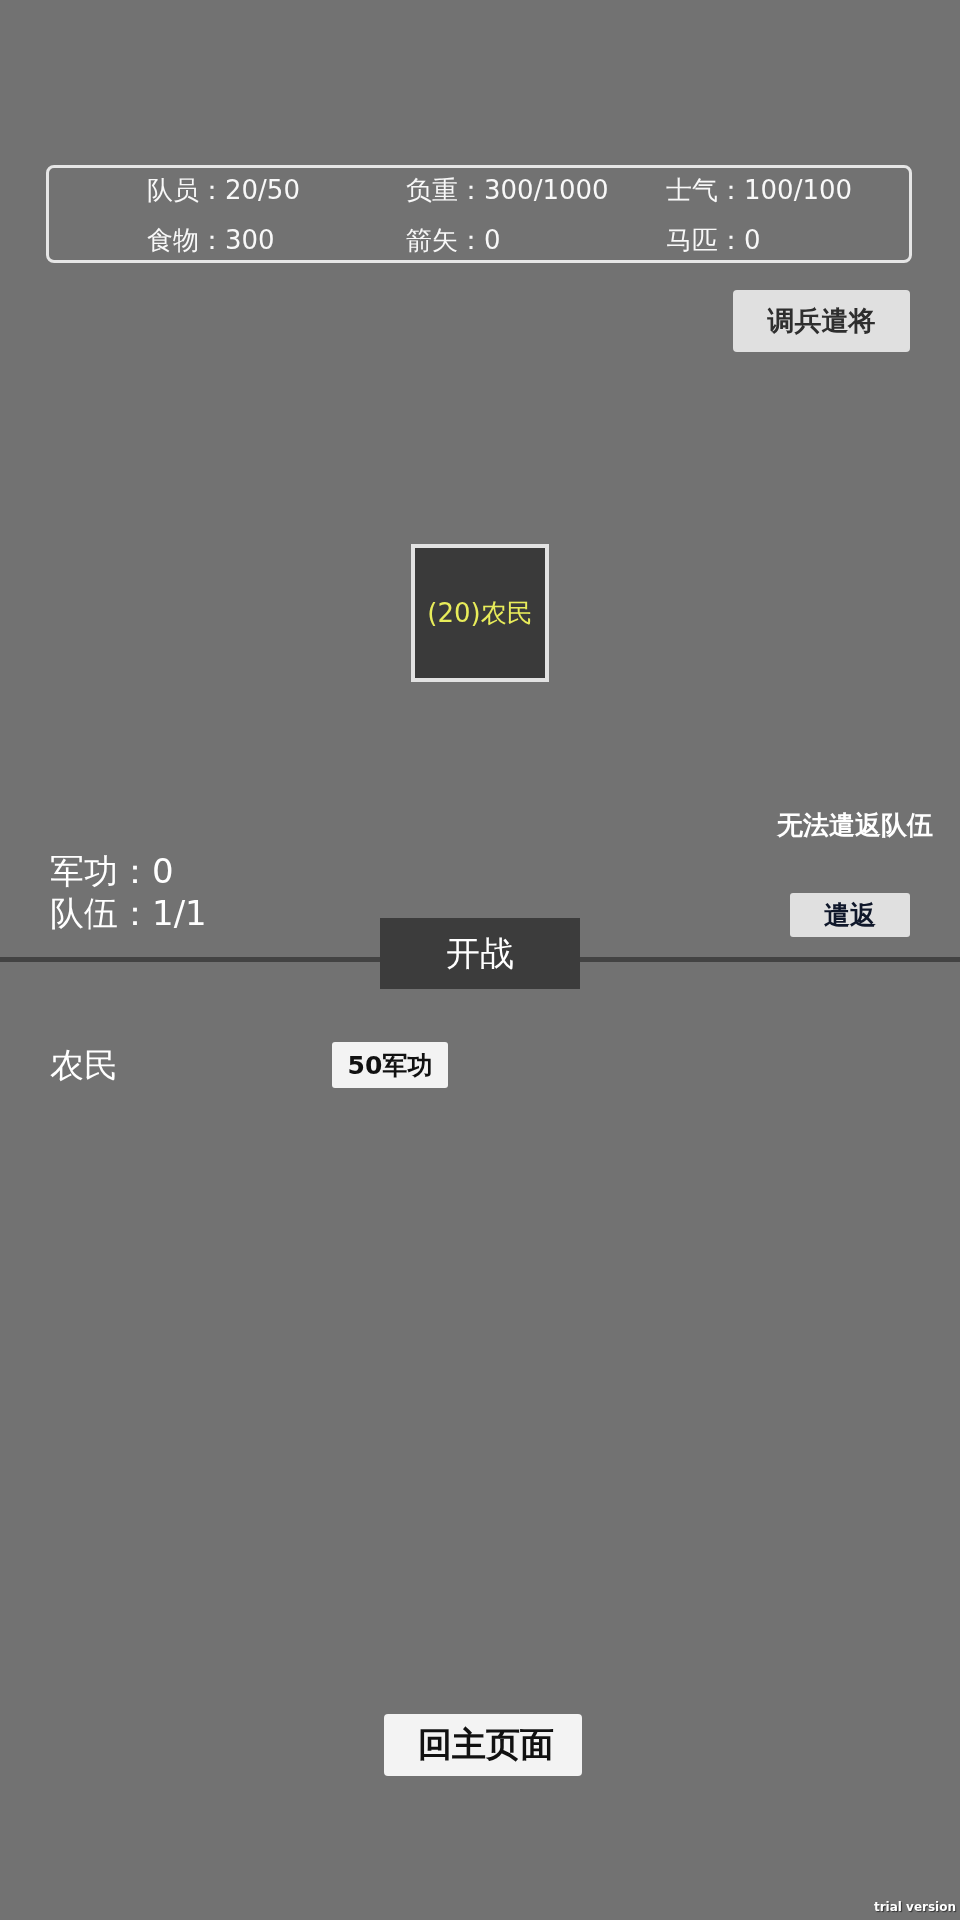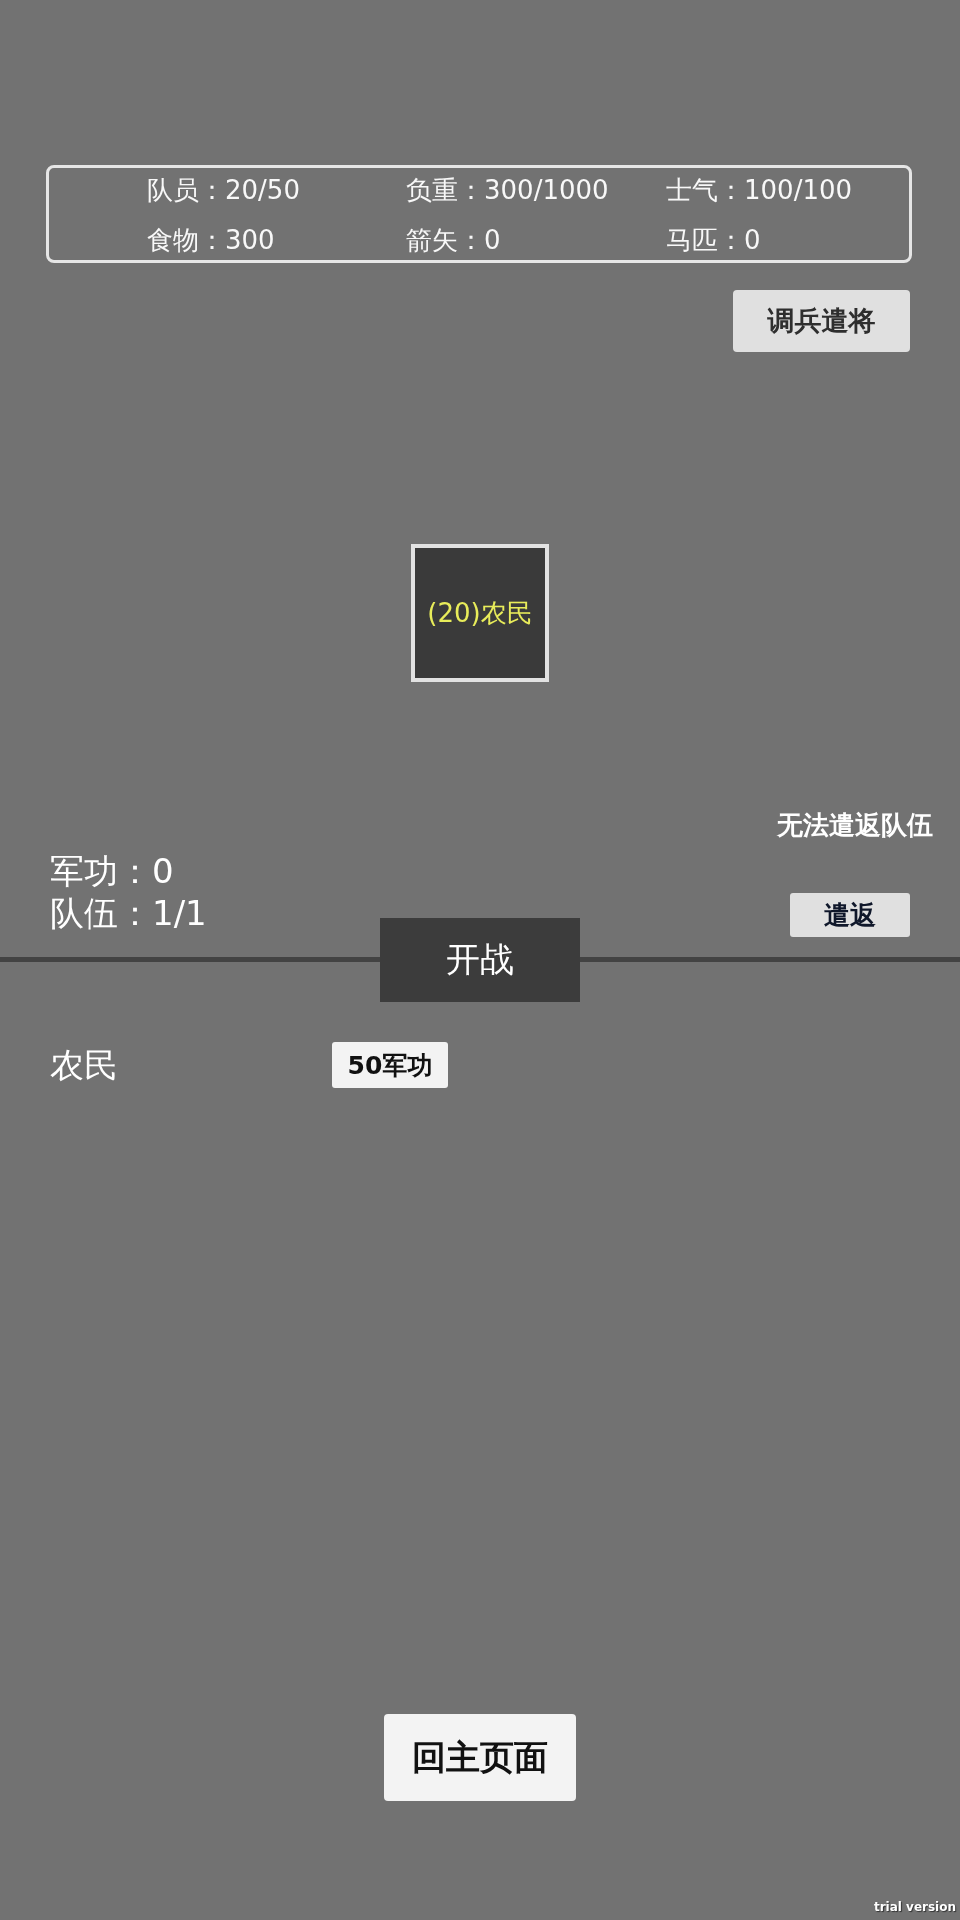--- a/index.html
+++ b/index.html
@@ -106,21 +106,21 @@
       top: 957px;
       width: 960px;
       height: 5px;
       background: #434343;
     }
     .btn-battle {
       position: absolute;
       left: 380px;
       top: 918px;
       width: 200px;
-      height: 84px;
+      height: 71px;
       background: #3c3c3c;
       color: #ffffff;
       font-size: 34px;
       display: flex;
       align-items: center;
       justify-content: center;
       cursor: pointer;
     }
     .recruit-name {
       position: absolute;
@@ -143,30 +143,31 @@
       display: flex;
       align-items: center;
       justify-content: center;
       cursor: pointer;
     }
     .btn-home {
       position: absolute;
       left: 384px;
       top: 1714px;
       width: 192px;
-      height: 87px;
+      height: 62px;
       background: #f3f3f3;
       border-radius: 4px;
       color: #111111;
       font-size: 34px;
       font-weight: bold;
       display: flex;
       align-items: center;
       justify-content: center;
       cursor: pointer;
+      padding-left: 6px;
     }
     .watermark {
       position: absolute;
       right: 4px;
       bottom: 6px;
       font-size: 12px;
       font-weight: bold;
       color: #ffffff;
       text-shadow: 1px 1px 1px #333;
     }

